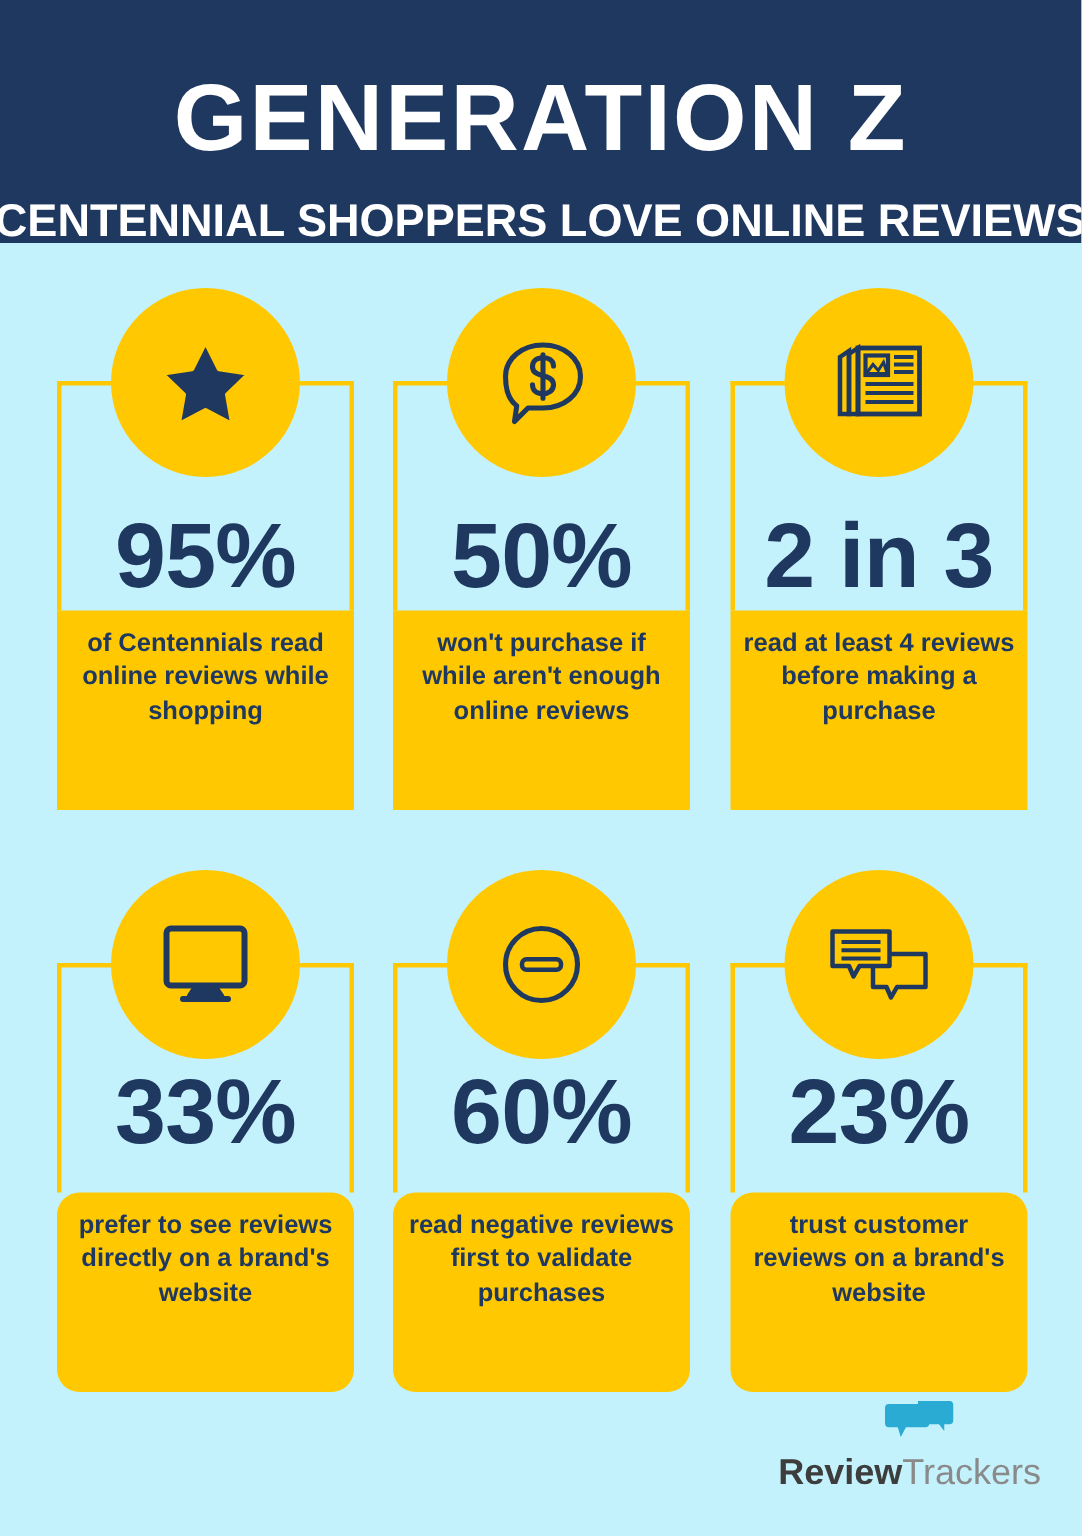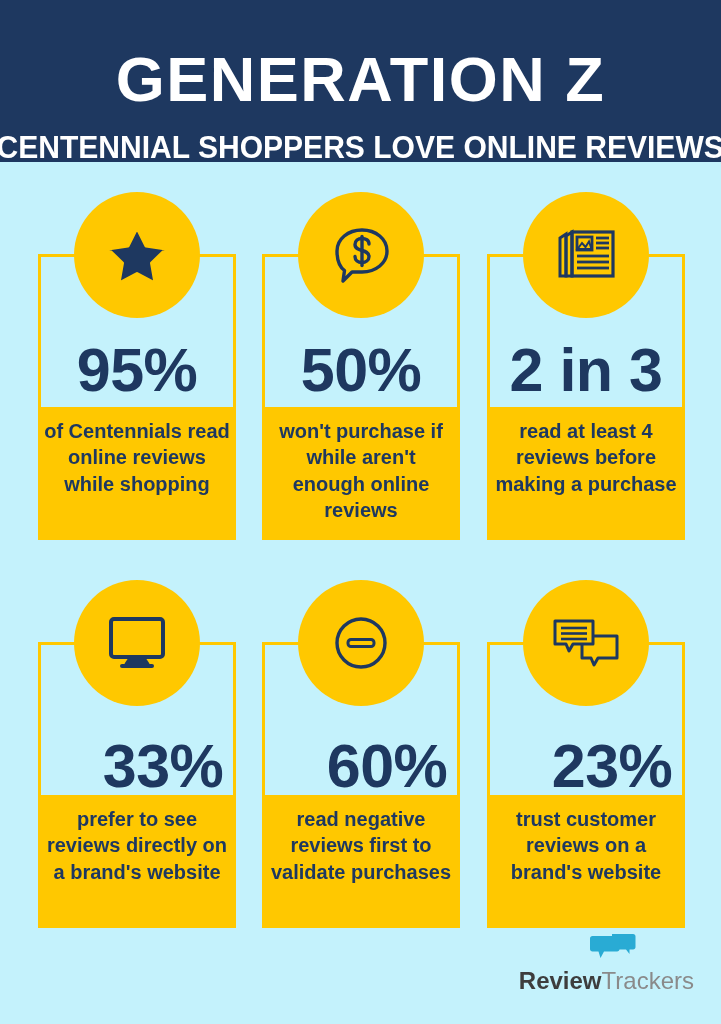--- a/index.html
+++ b/index.html
@@ -96,36 +96,36 @@
     left: 0;
     width: 198px;
     z-index: 2;
   }
   .card-panel {
     position: absolute;
     left: 0;
     width: 198px;
     background: #ffc800;
     color: #1e3860;
-    font-size: 20px;
+    font-size: 17px;
     font-weight: bold;
     line-height: 1.32;
     text-align: center;
     box-sizing: border-box;
     padding: 11px 6px 10px 6px;
     z-index: 2;
   }
 
   
   .row1 .card-box   { height: 153px; }
   .row1 .card-figure{ top: 148px; }
   .row1 .card-panel { top: 215px; height: 133px; }
   .row2 .card-box   { height: 153px; }
-  .row2 .card-figure{ top: 156px; margin-left: 26px; }
-  .row2 .card-panel { top: 215px; height: 133px; }
+  .row2 .card-figure{ top: 131px; }
+  .row2 .card-panel { top: 215px; height: 133px; border-radius: 15px; }
 
   .row1 { top: 30px; }
   .row2 { top: 418px; }
 
   .col1 { left: 38px; }
   .col2 { left: 262px; }
   .col3 { left: 487px; }
 
   
   #footer-logo {

